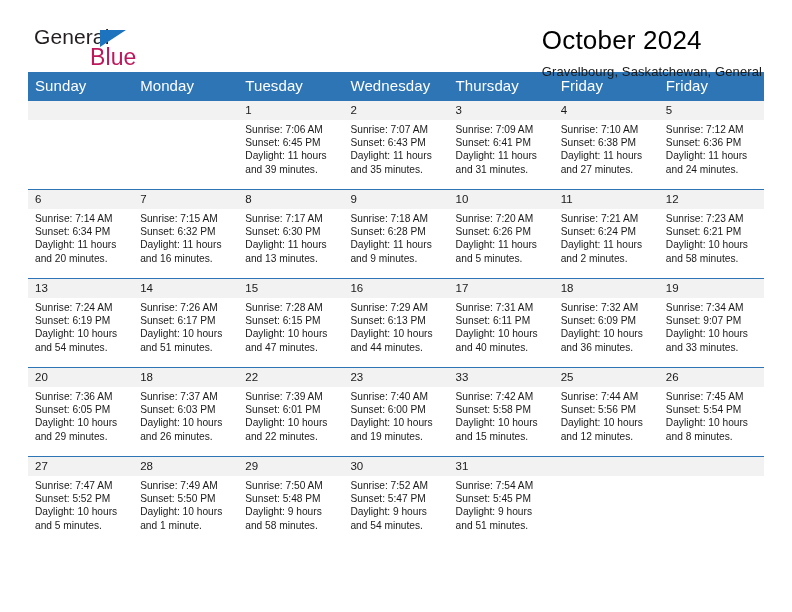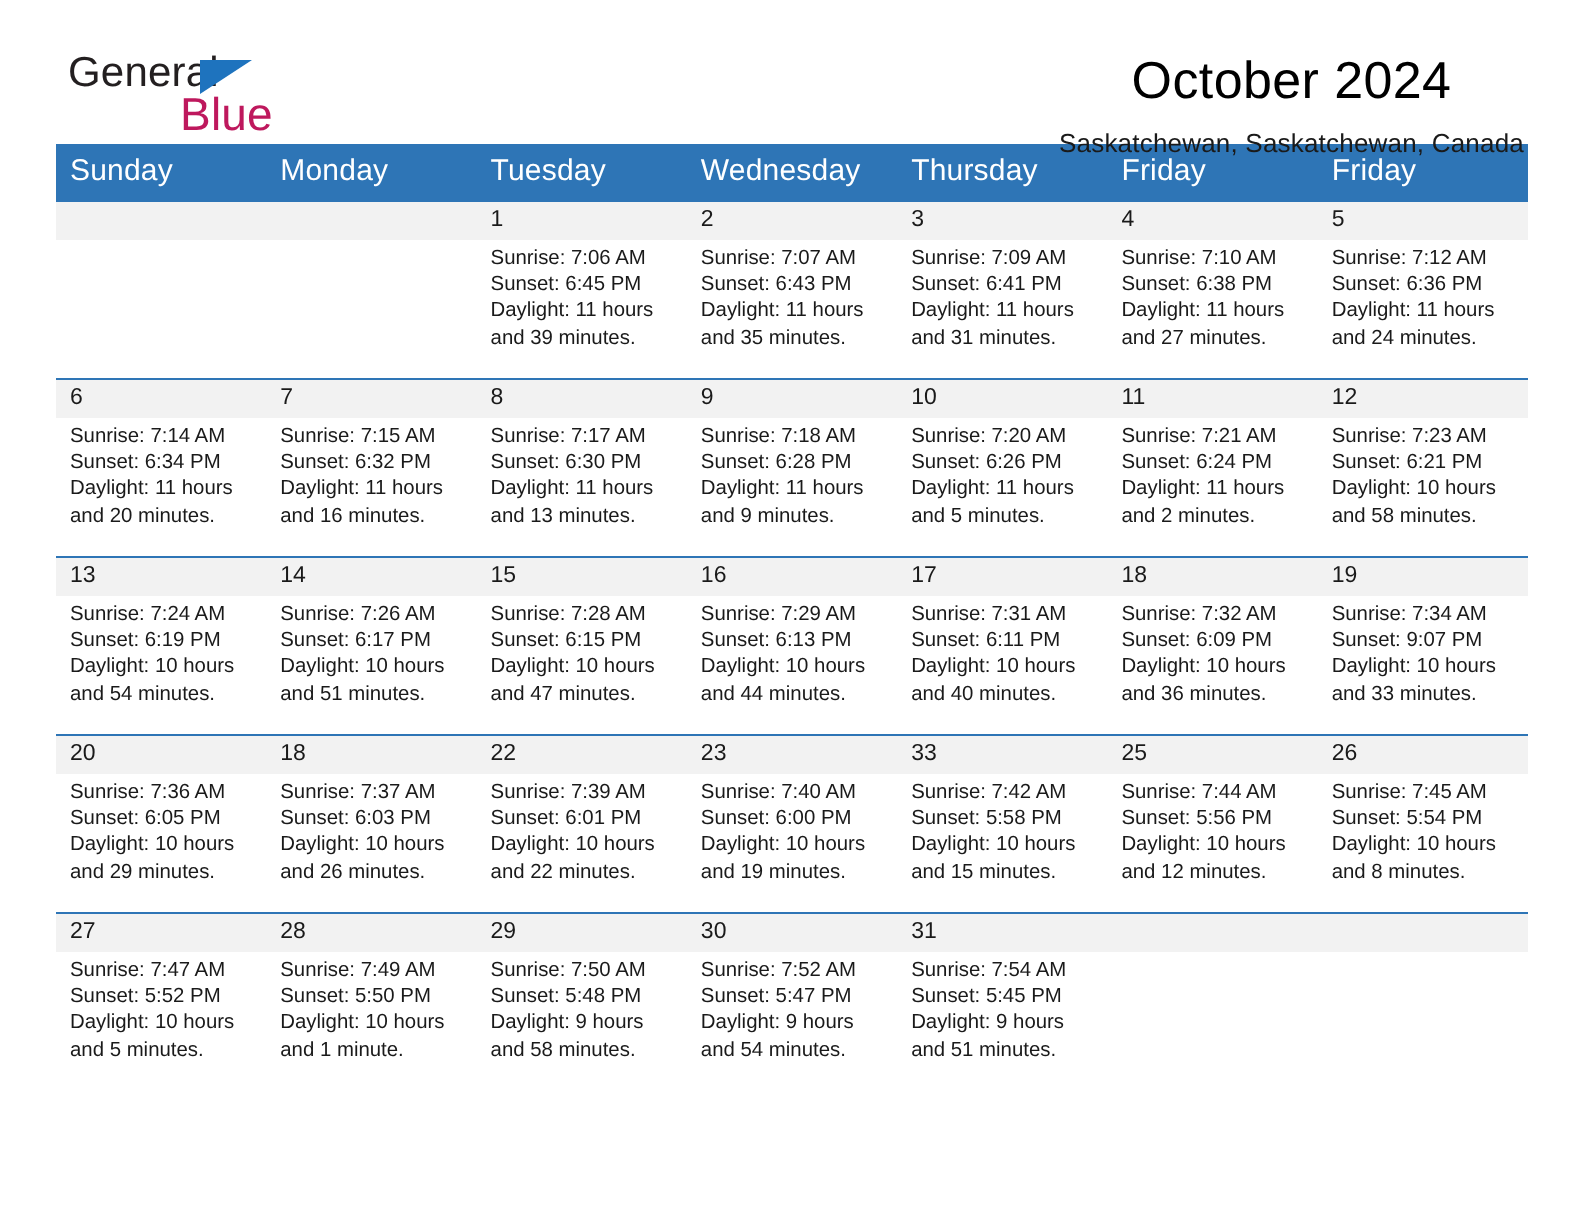--- a/index.html
+++ b/index.html
@@ -52,21 +52,21 @@
   }
   .logo-blue {
     position: absolute;
     left: 62px;
     top: 20px;
     font-size: 23px;
     letter-spacing: 0.1px;
     color: #be185d;
   }
   .titles {
-    text-align: center;
+    text-align: left;
     padding-right: 2px;
   }
   .cal-title {
     font-size: 26px;
     font-weight: normal;
     color: #000;
     line-height: 1.1;
     letter-spacing: 0.2px;
   }
   .cal-subtitle {
@@ -126,21 +126,21 @@
   <div class="topbar">
 
     <div class="logo">
       <span class="logo-general">General</span>
       <span class="logo-triangle"></span>
       <span class="logo-blue">Blue</span>
     </div>
 
     <div class="titles">
       <div class="cal-title">October 2024</div>
-      <div class="cal-subtitle">Saskatchewan, Saskatchewan, Canada</div>
+      <div class="cal-subtitle">Gravelbourg, Saskatchewan, General</div>
     </div>
 
   </div>
 
   <table class="calendar">
     <thead>
       <tr id="weekday-row">
           <th>Sunday</th>
           <th>Monday</th>
           <th>Tuesday</th>

